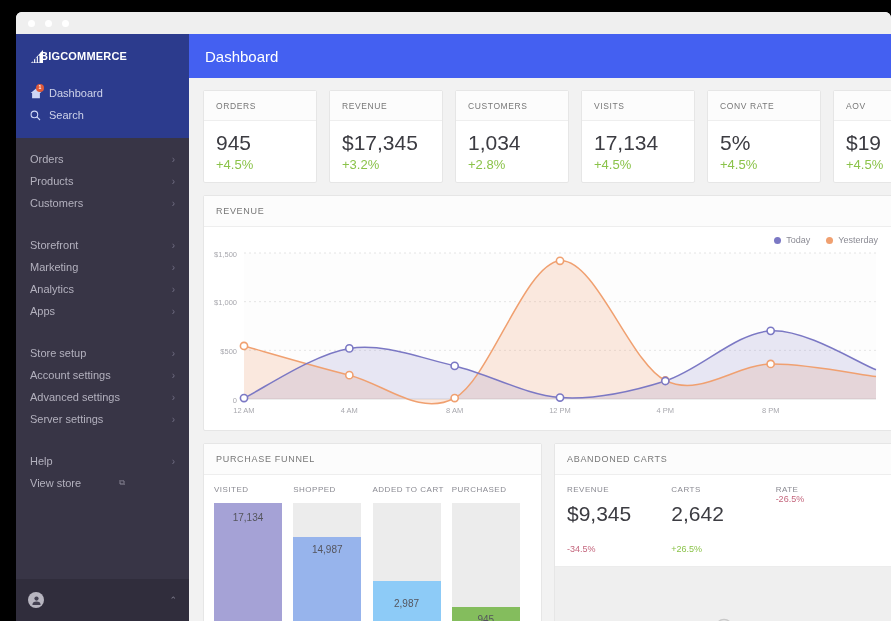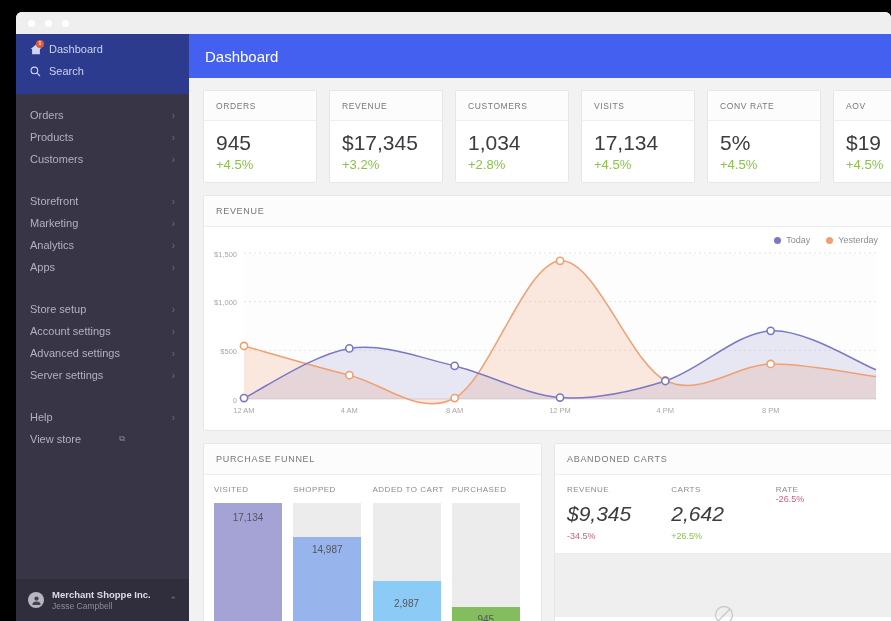--- a/index.html
+++ b/index.html
@@ -143,21 +143,21 @@
   }
   .ffill { position: absolute; left: 0; right: 0; bottom: 0; }
   .fnum {
     position: absolute; left: 0; right: 0;
     text-align: center; font-size: 10px; color: #55555d;
   }
 
   #carts-body { padding: 10px 12px 12px 12px; display: flex; }
   .ccol { width: 33.33%; }
   .ccol .clbl { font-size: 8px; color: #8a8a92; letter-spacing: .5px; }
-  .ccol .cval { font-size: 21px; color: #3c3c42; margin: 8px 0 5px; font-style: italic; }
+  .ccol .cval { font-size: 21px; color: #3c3c42; margin: 8px 0 18px; }
   .ccol .cdelta { font-size: 9px; }
   #carts-empty {
     height: 64px; background: #efefef; border-top: 1px solid #ececec;
     display: flex; align-items: flex-end; justify-content: center;
   }
   #carts-empty .noicon { margin-bottom: -12px; }
 </style>
 </head>
 <body>
 
@@ -167,20 +167,32 @@
     <span class="dot"></span>
     <span class="dot"></span>
     <span class="dot"></span>
   </div>
 
   <div id="body-area">
 
     <nav id="sidebar">
 
       <div id="sidebar-top">
+        <div id="logo-row">
+          <span class="logo-mark">
+            <svg width="22" height="14" viewBox="0 0 22 14">
+              <polygon points="1,13 13,0 13,13" fill="#ffffff"></polygon>
+              <rect x="2.5" y="9.5" width="1.6" height="3" fill="#2c3b8d"></rect>
+              <rect x="5.2" y="7.6" width="1.6" height="4.9" fill="#2c3b8d"></rect>
+              <rect x="7.9" y="5.7" width="1.6" height="6.8" fill="#2c3b8d"></rect>
+            </svg>
+          </span>
+          <span class="logo-text" style="margin-left:-11px;color:#fff;">BIG</span>
+          <span class="logo-text">COMMERCE</span>
+        </div>
 
         <div class="nav-primary">
           <div class="row">
             <span class="ic">
               <svg width="12" height="11" viewBox="0 0 12 11">
                 <path d="M6 0.5 L11.3 5 L9.9 5 L9.9 10.3 L2.1 10.3 L2.1 5 L0.7 5 Z" fill="#cfd6f5"></path>
               </svg>
               <span class="badge-dot">1</span>
             </span>
             <span>Dashboard</span>
@@ -262,24 +274,20 @@
           </span>
         </div>
       </div>
 
       <div id="user-bar">
         <span class="avatar">
           <svg width="11" height="11" viewBox="0 0 11 11">
             <circle cx="5.5" cy="3.6" r="2.1" fill="#444152"></circle>
             <path d="M1.4 10 a4.1 3.4 0 0 1 8.2 0 z" fill="#444152"></path>
           </svg>
-        </span>
-        <span>
-          <div class="user-name">Merchant Shoppe Inc.</div>
-          <div class="user-sub">Jesse Campbell</div>
         </span>
         <span class="caret-up">⌃</span>
       </div>
     </nav>
 
     <div id="main">
 
       <header id="topbar">
         <span class="title">Dashboard</span>
       </header>

